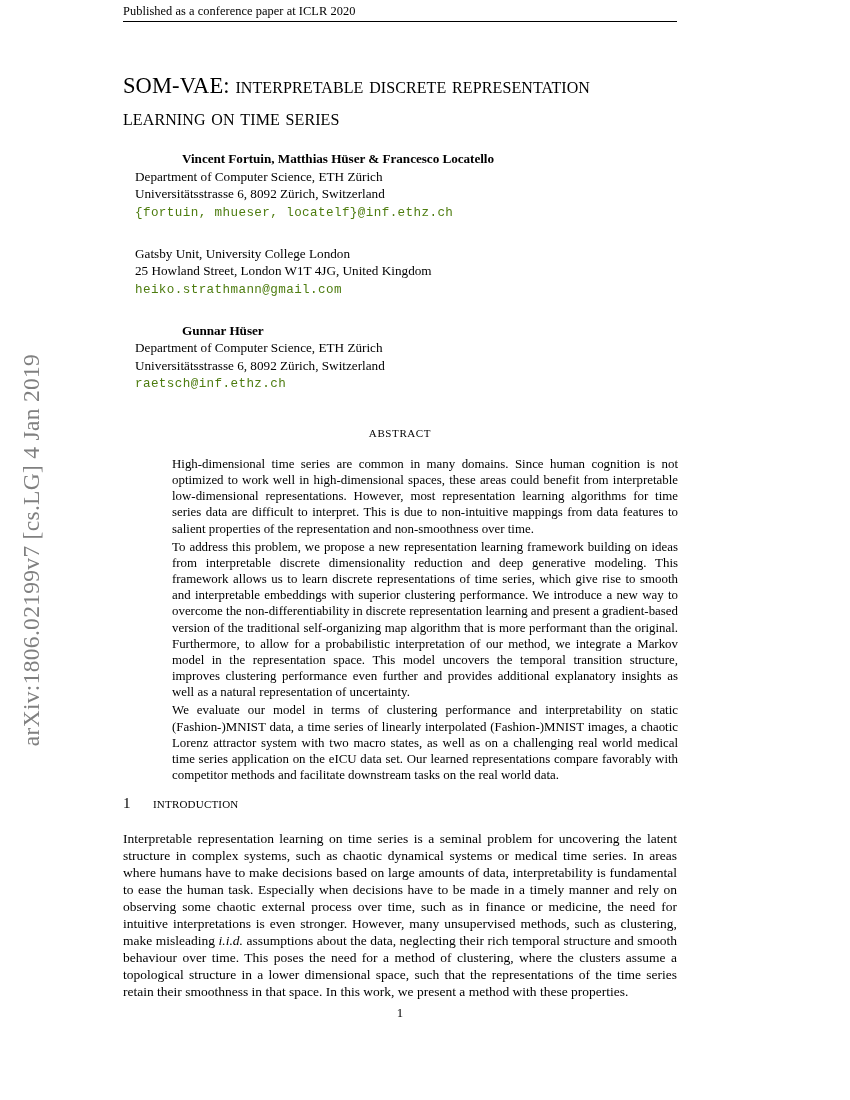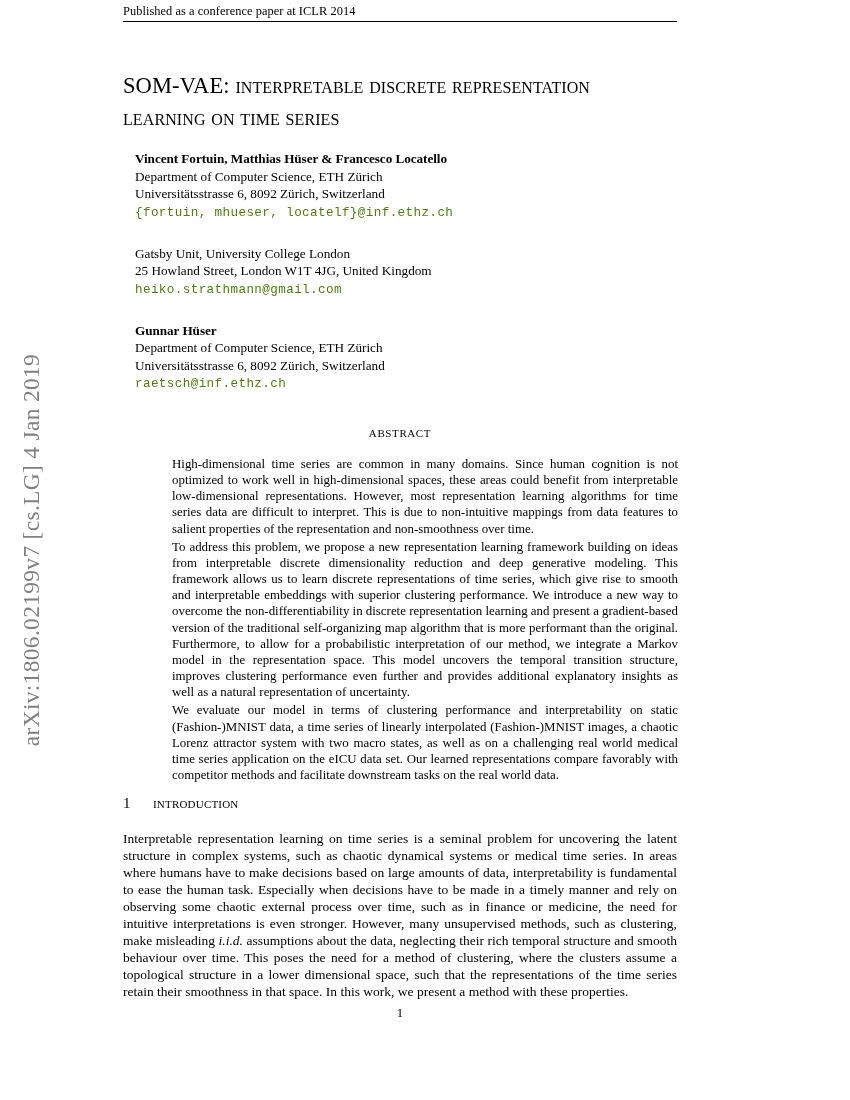--- a/index.html
+++ b/index.html
@@ -95,20 +95,21 @@
     width: 540px;
   }
   .author-block {
     margin-bottom: 23px;
   }
   .author-names {
     font-weight: bold;
     font-size: 13.2px;
     line-height: 17.5px;
     letter-spacing: -0.05px;
+    margin-left: 47px;
   }
   .author-line {
     font-size: 13.2px;
     line-height: 17.5px;
   }
   .author-email {
     font-family: "Liberation Mono", "DejaVu Sans Mono", monospace;
     font-size: 12.6px;
     line-height: 18px;
     letter-spacing: 0.4px;
@@ -188,21 +189,21 @@
 </head>
 <body>
 
 <div class="arxiv-stamp">
   <div class="vtext">arXiv:1806.02199v7  [cs.LG]  4 Jan 2019</div>
 </div>
 
 <div class="page">
 
   <div class="runhead">
-    <div class="runhead-text">Published as a conference paper at ICLR 2014</div>
+    <div class="runhead-text">Published as a conference paper at ICLR 2020</div>
     <div class="rule"></div>
   </div>
 
   <div class="title-block">
     <h1 class="paper-title"><span class="allcaps">SOM-VAE:</span> <span class="sc">Interpretable Discrete Representation</span><br><span class="sc">Learning on Time Series</span></h1>
   </div>
 
   <div class="authors">
 
     <div class="author-block">

